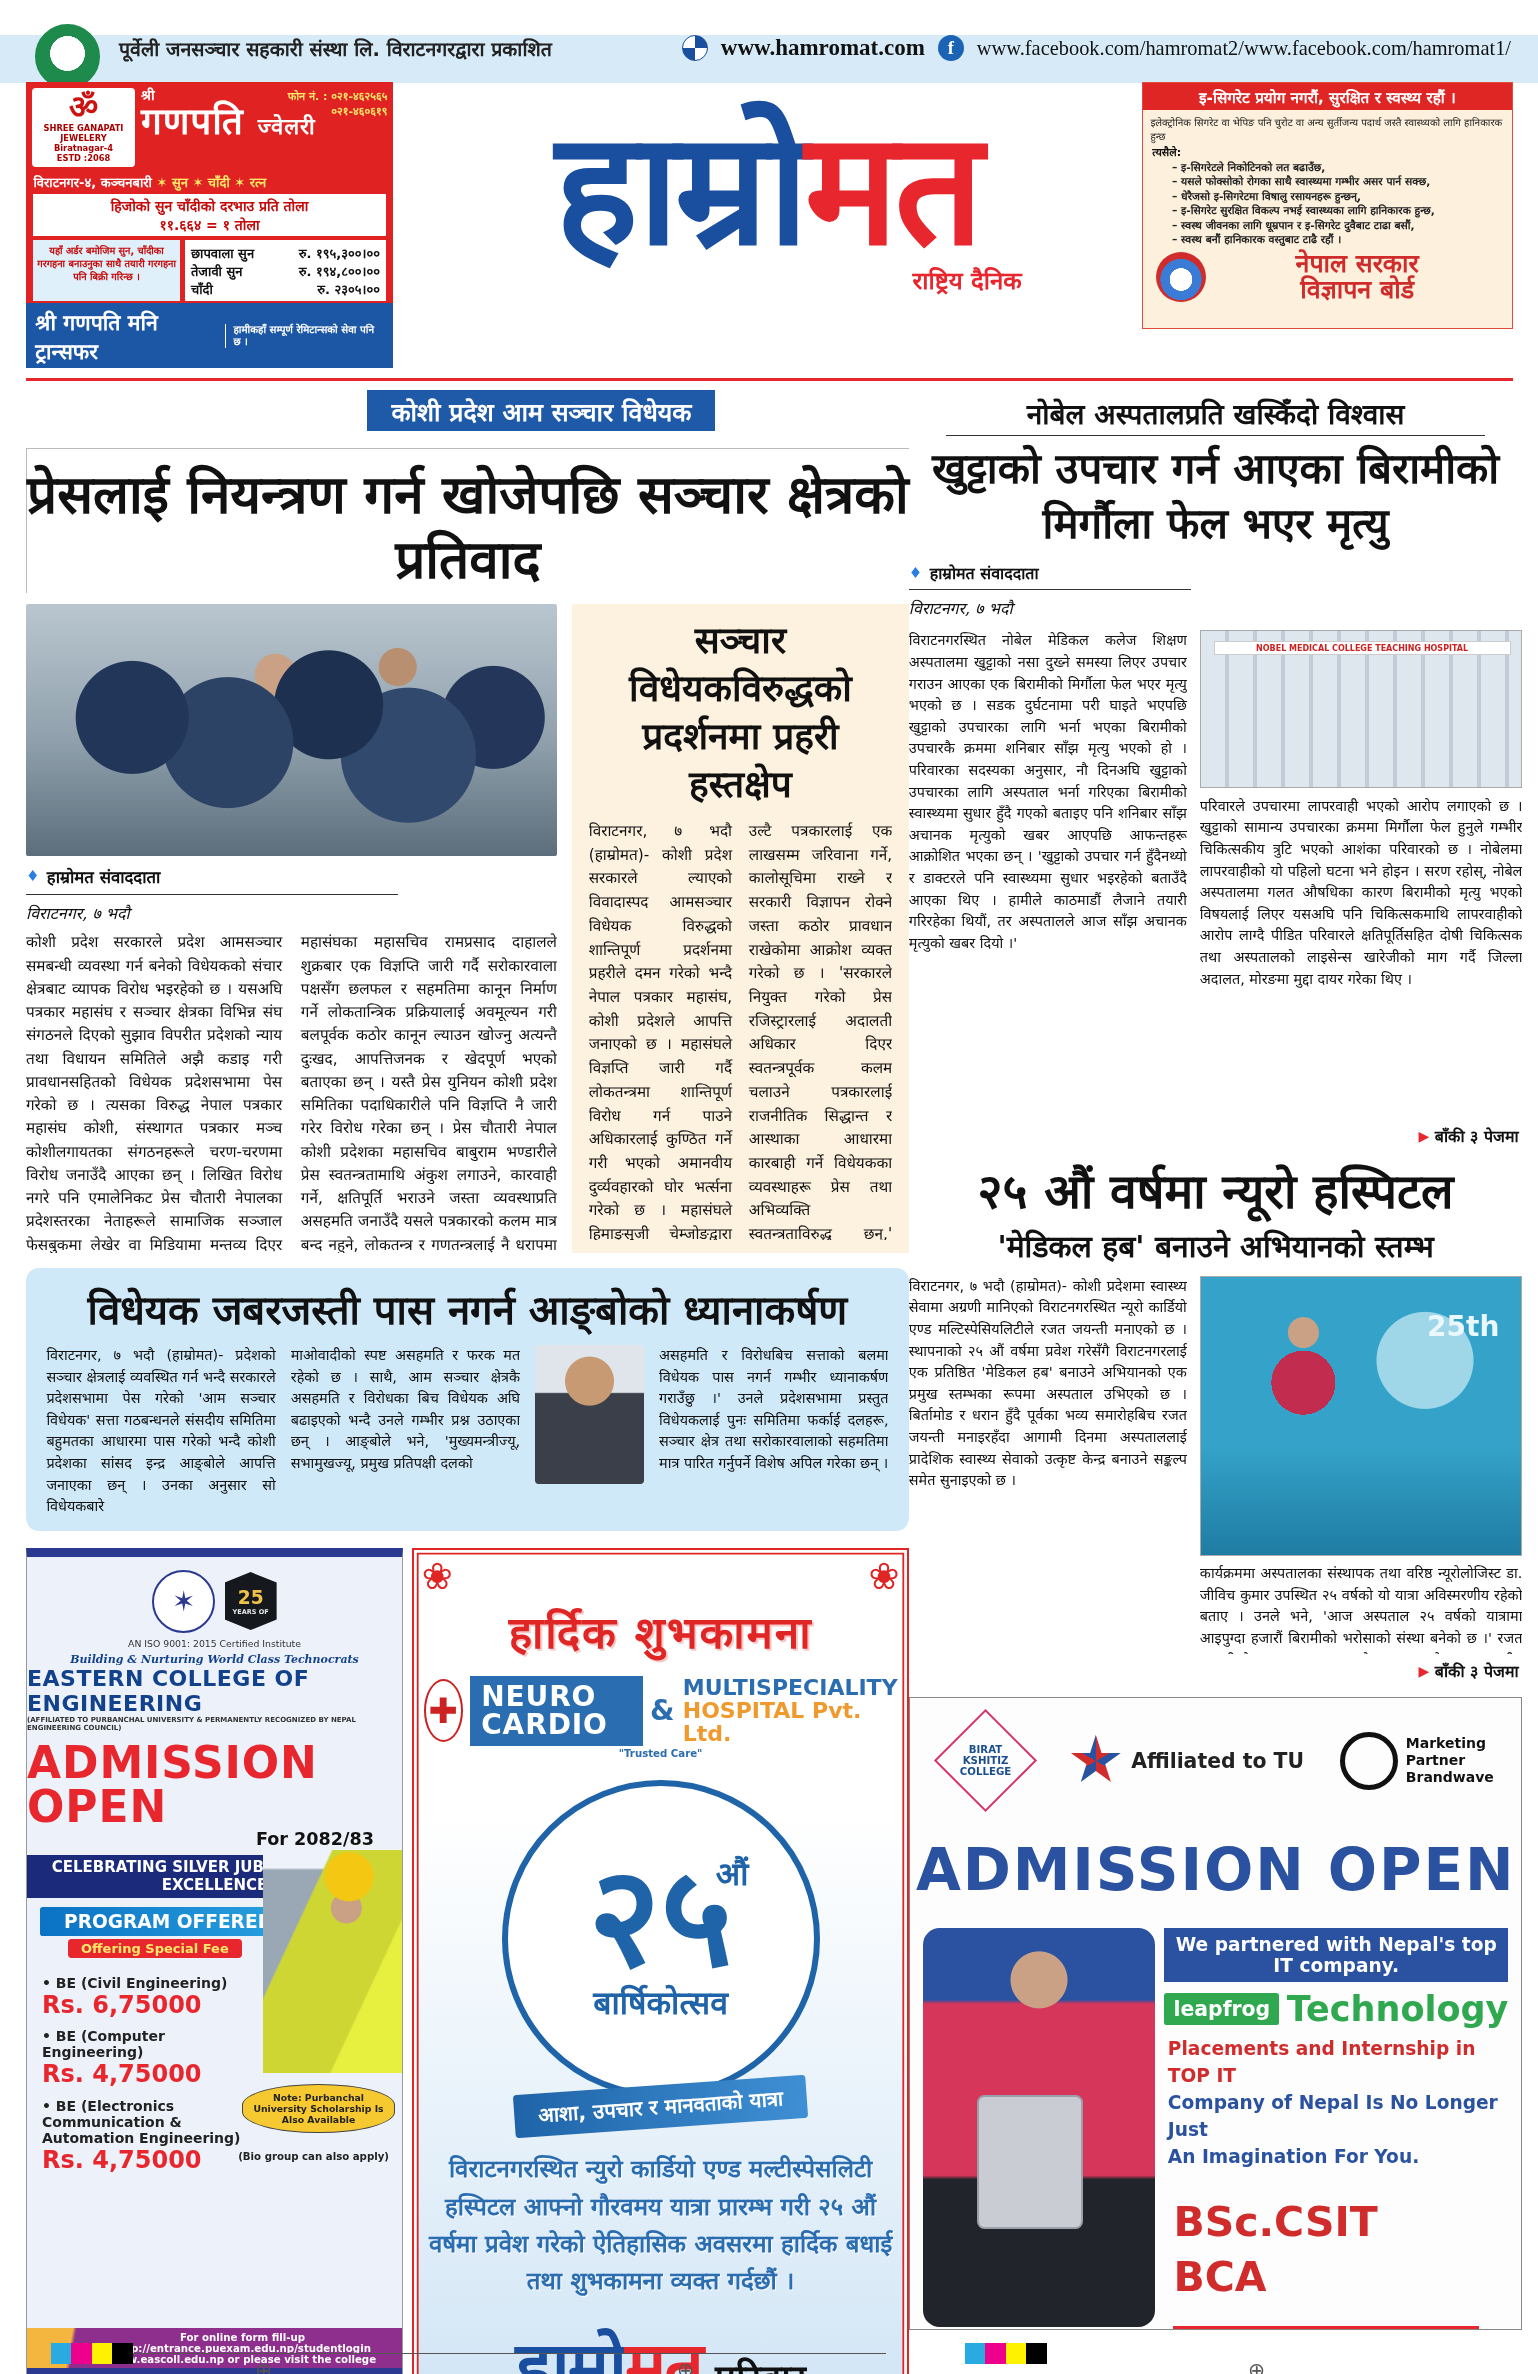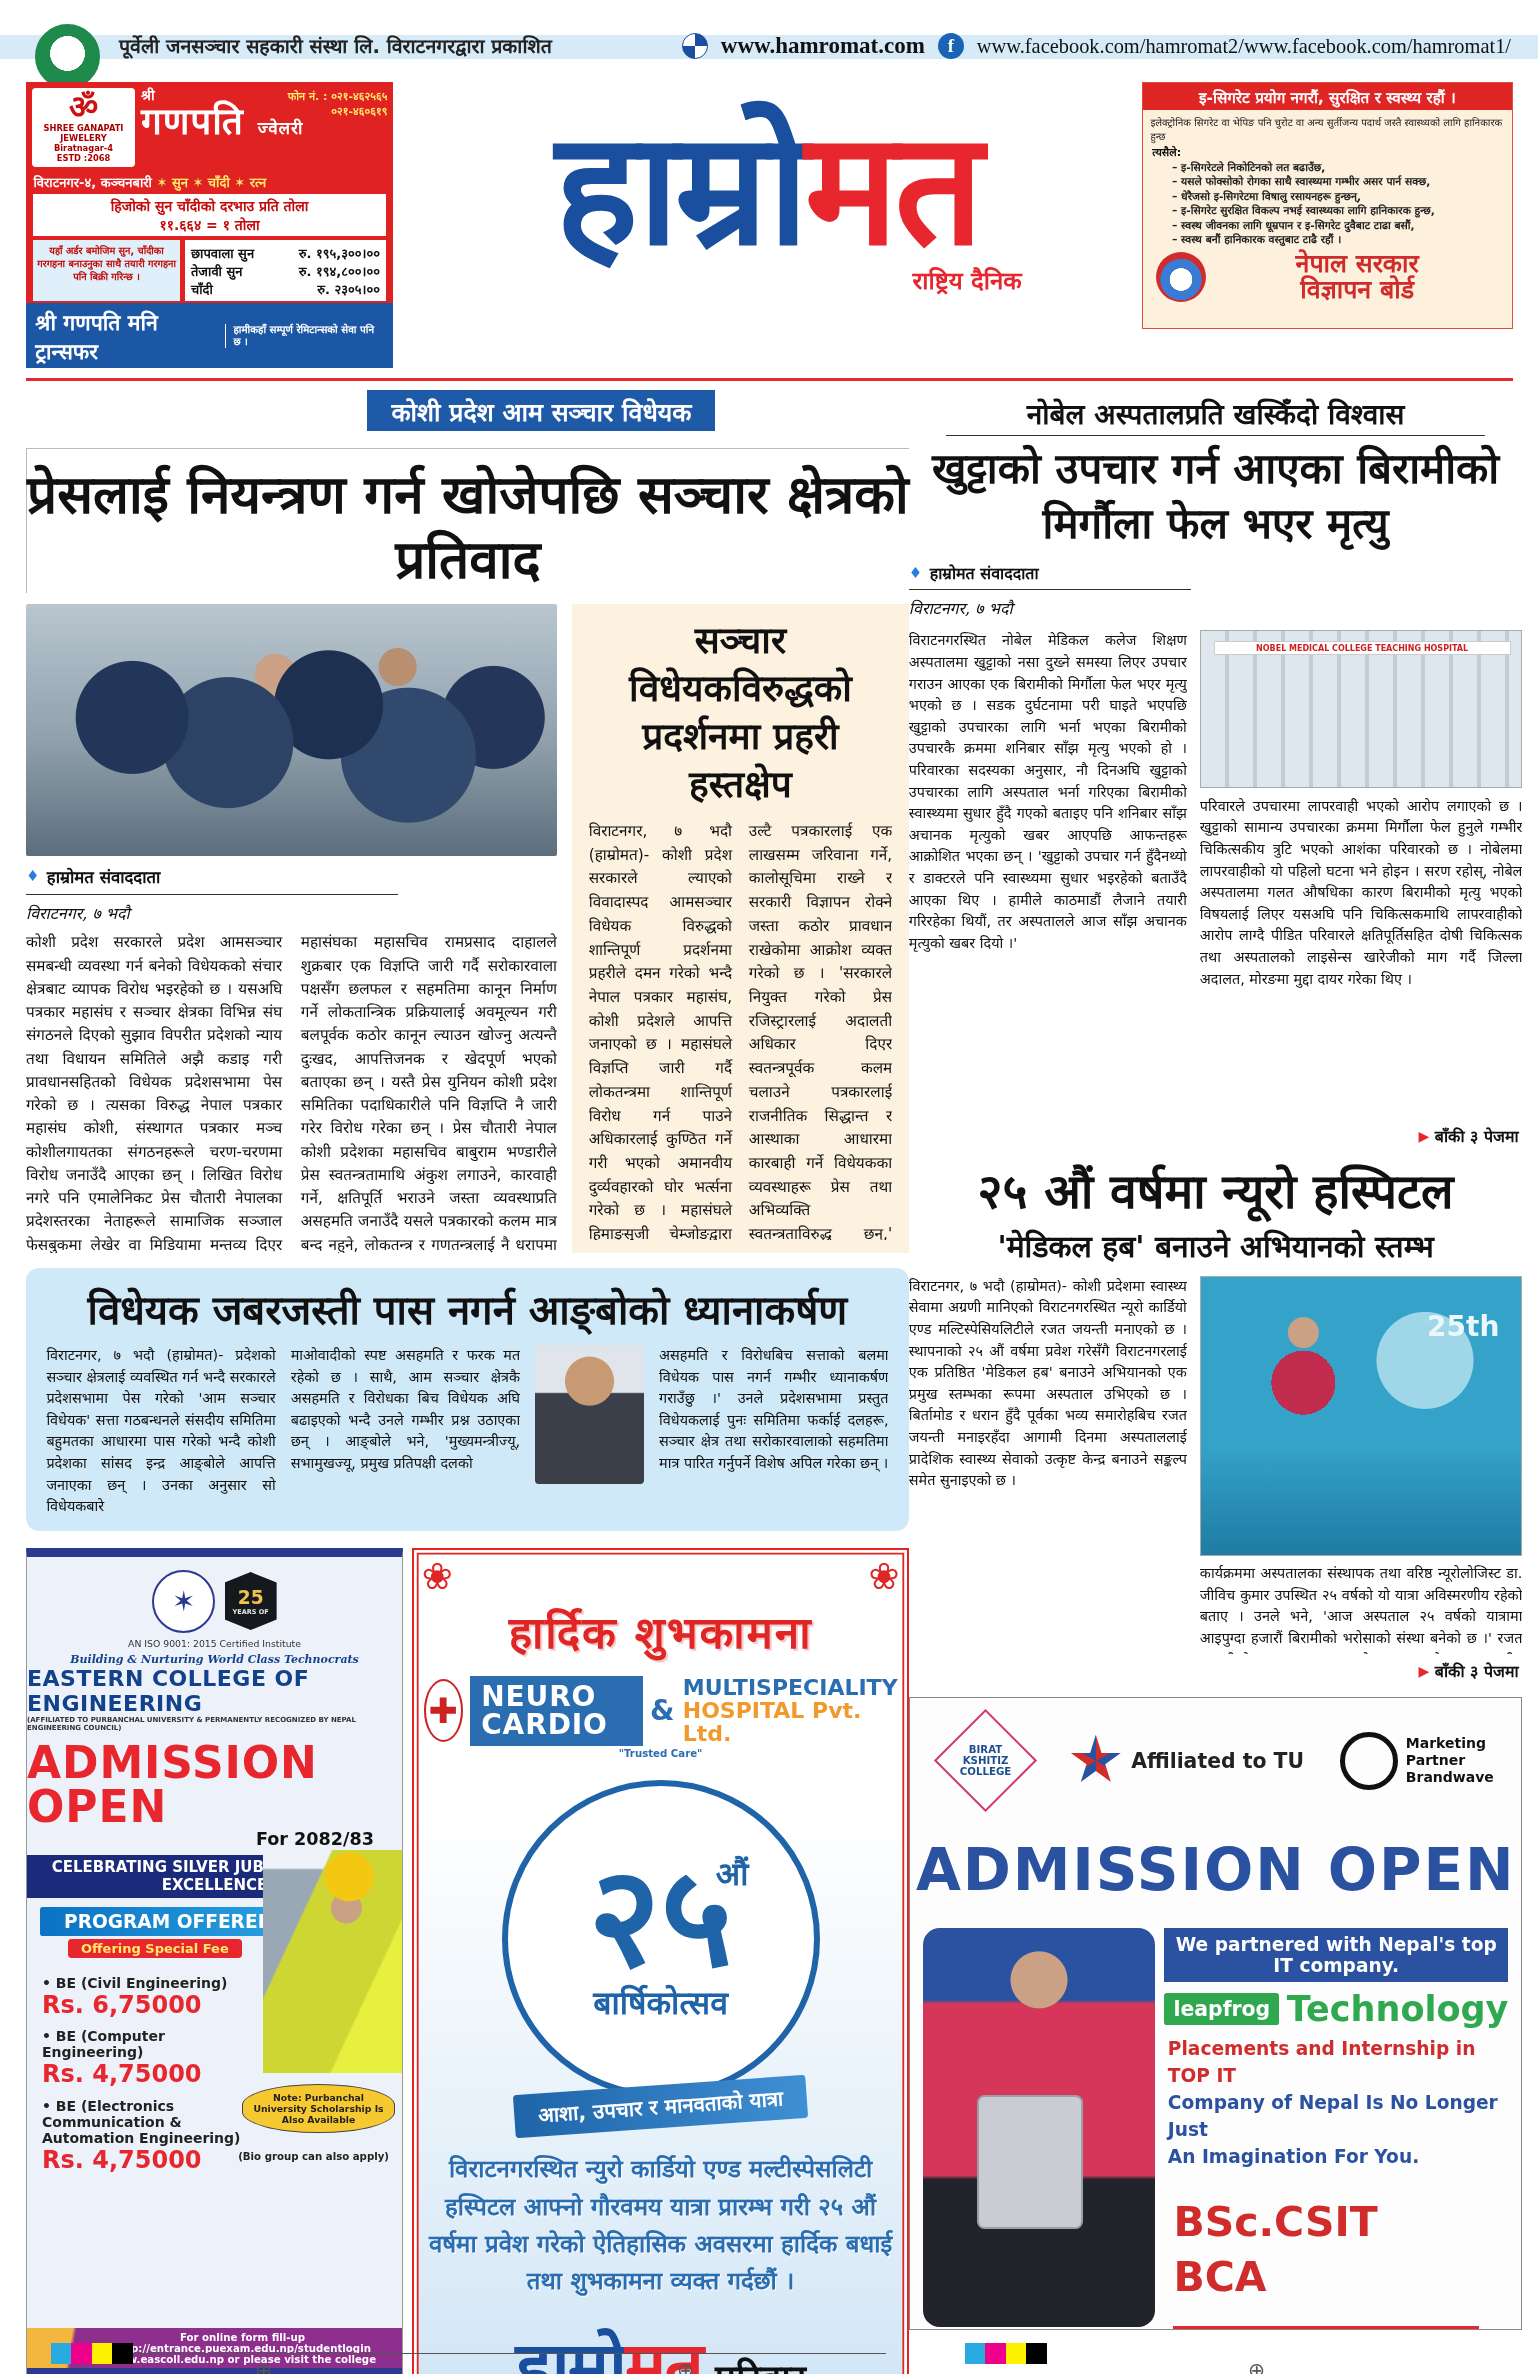--- a/index.html
+++ b/index.html
@@ -1,21 +1,21 @@
 <!DOCTYPE html>
 <html style="font-size:15px"><head>
 <meta charset="utf-8">
 <style>
   html,body{margin:0;padding:0;background:#fff;}
   #page{position:relative;width:1539px;height:2375px;background:#fff;overflow:hidden;
         font-family:"DejaVu Sans","Liberation Sans",sans-serif;color:#111;}
   .justify{text-align:justify;}
   
-  .topstrip{position:absolute;top:35px;left:0;width:1539px;height:24px;background:#d6ebf7;
-            display:flex;align-items:flex-end;}
+  .topstrip{position:absolute;top:35px;left:0;width:1539px;height:48px;background:#d6ebf7;
+            display:flex;align-items:flex-start;}
   .coop-logo{position:absolute;left:35px;top:-11px;width:61px;height:61px;border-radius:50%;
              background:radial-gradient(circle at 50% 45%, #ffffff 0 38%, #1e8a4c 39% 100%);
              border:2.8px solid #1e8a4c;}
   .pub-text{margin-left:119px;font-size:19.5px;font-weight:bold;color:#222;}
   .top-links{margin-left:auto;margin-right:28px;display:flex;align-items:center;gap:13px;font-size:20.4px;}
   .weblink{font-family:"Liberation Serif","DejaVu Serif",serif;font-weight:bold;font-size:23px;color:#111;}
   .globe{display:inline-block;width:24px;height:24px;border-radius:50%;border:1.9px solid #1a4e9e;
          background:conic-gradient(#1a4e9e 0 25%,#fff 0 50%,#1a4e9e 0 75%,#fff 0);vertical-align:middle;}
   .fb{display:inline-flex;width:26px;height:26px;border-radius:50%;background:#1a63b5;color:#fff;
       align-items:center;justify-content:center;font-weight:bold;font-size:18.6px;font-family:"Liberation Serif",serif;}
@@ -25,21 +25,21 @@
   
   .gan-ad{width:367px;background:#e02222;color:#fff;position:relative;font-size:12px;
           display:flex;flex-direction:column;}
   .gan-top{display:flex;gap:5.6px;padding:5.6px;}
   .gan-logobox{width:100px;background:#fff;color:#a00;border-radius:3.7px;text-align:center;
                font-size:8.3px;font-weight:bold;padding:3.7px 1.9px;}
   .gan-mark{font-size:32px;color:#c11;font-family:"DejaVu Serif",serif;line-height:1;}
   .gan-main{flex:1;line-height:1.1;}
   .gan-shree{font-size:14px;font-weight:bold;}
   .gan-name{font-size:37px;font-weight:bold;letter-spacing:0.9px;line-height:1;}
-  .gan-name small{font-size:17px;}
+  .gan-name small{font-size:22px;}
   .gan-phone{position:absolute;right:5.6px;top:5.6px;text-align:right;font-size:11px;font-weight:bold;
              color:#ffe96a;}
   .gan-addr{font-size:13px;font-weight:bold;padding:0 7.4px;}
   .gan-tags{color:#ffe96a;font-weight:bold;}
   .gan-ratehead{background:#fff;color:#c40a0a;margin:3.7px 7.4px 1.9px;text-align:center;font-weight:bold;
                 font-size:14px;padding:1.9px;}
   .gan-mid{display:flex;gap:5.6px;padding:1.9px 7.4px;}
   .gan-note{width:139px;background:#dff0fb;color:#c40a0a;font-size:9.7px;font-weight:bold;
             padding:3.7px;text-align:center;}
   .gan-rates{flex:1;background:#fff;color:#111;font-weight:bold;font-size:13px;padding:3.7px 5.6px;}

